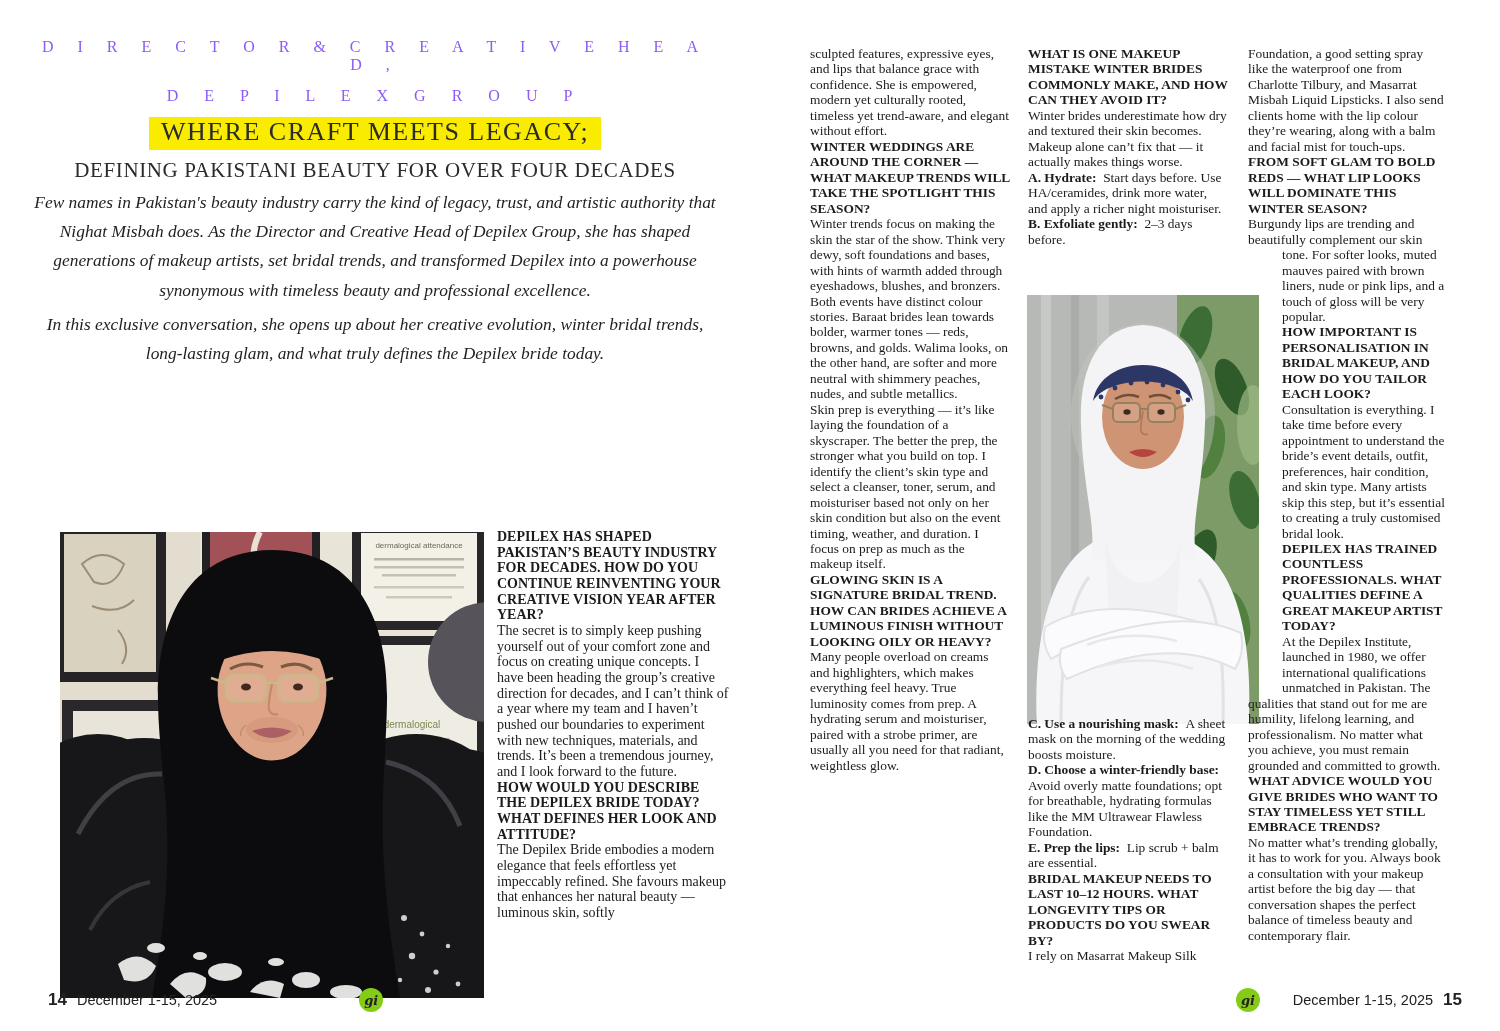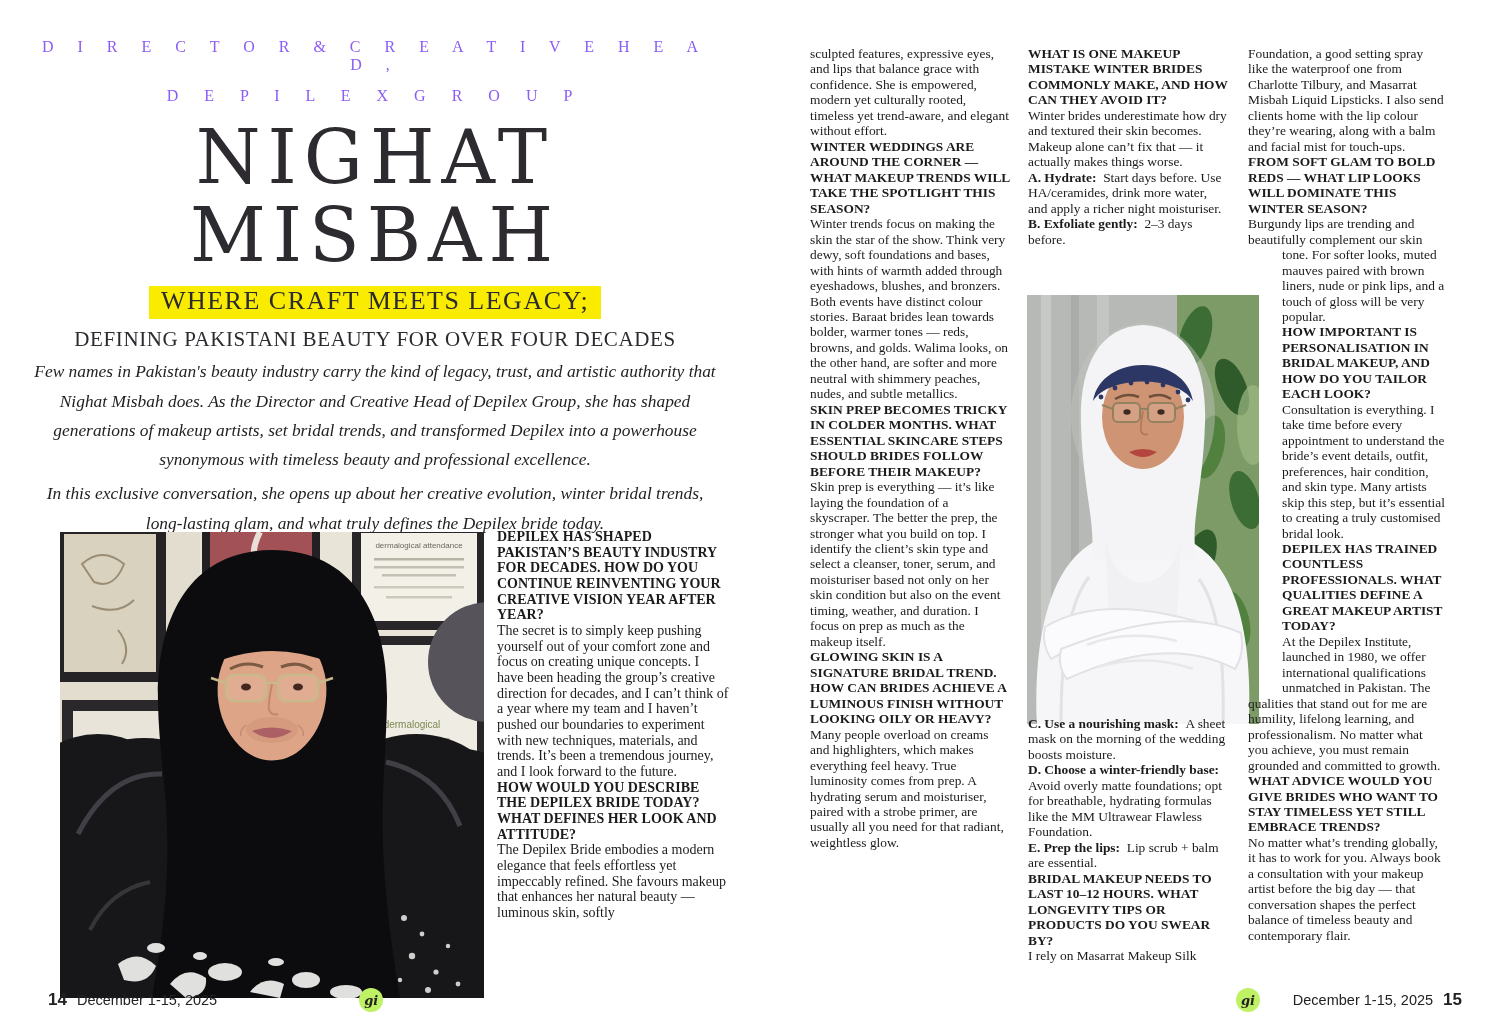--- a/index.html
+++ b/index.html
@@ -38,38 +38,34 @@
   .col3wrap{position:absolute;left:498px;top:46px;width:197px;}
   .seg-indent{padding-left:34px;}
 
   
   .folio{position:absolute;font-family:"Liberation Sans",sans-serif;color:#232122;display:flex;align-items:center;}
   .folio-left{left:48px;top:988px;}
   .folio-right{left:486px;top:988px;width:226px;}
   .pagenum{font-weight:bold;font-size:17px;}
   .date{font-size:14.5px;margin:0 10px;}
   .folio-right .date{margin-left:auto;}
-  .logo-badge{width:24px;height:24px;border-radius:50%;background:#bef264;display:inline-flex;align-items:center;justify-content:center;
+  .logo-badge{width:24px;height:24px;border-radius:50%;background:#84cc16;display:inline-flex;align-items:center;justify-content:center;
     font-family:"DejaVu Serif",serif;font-weight:bold;font-style:italic;font-size:13px;color:#241f20;margin-left:132px;}
   .folio-right .logo-badge{margin-left:0;}
 </style>
 </head>
 <body>
 
 <div class="spread">
 
   <section class="page page-left">
 
     <header class="masthead">
       <div class="eyebrow">D I R E C T O R   &amp;   C R E A T I V E   H E A D ,</div>
       <div class="eyebrow eyebrow2">D E P I L E X   G R O U P</div>
-      <h1 class="title">
-        <span>NIGHAT</span>
-        <span>MISBAH</span>
-      </h1>
       <div class="hl-wrap">
         <span class="highlight">WHERE CRAFT MEETS LEGACY;</span>
       </div>
       <div class="subtitle">DEFINING PAKISTANI BEAUTY FOR OVER FOUR DECADES</div>
       <p class="intro">Few names in Pakistan's beauty industry carry the kind of legacy, trust, and artistic authority that Nighat Misbah does. As the Director and Creative Head of Depilex Group, she has shaped generations of makeup artists, set bridal trends, and transformed Depilex into a powerhouse synonymous with timeless beauty and professional excellence.</p>
       <p class="intro">In this exclusive conversation, she opens up about her creative evolution, winter bridal trends, long-lasting glam, and what truly defines the Depilex bride today.</p>
     </header>
 
     <figure class="photo photo-left">
       <svg viewBox="0 0 424 466">
@@ -192,21 +188,20 @@
     </footer>
   </section>
 
   <section class="page page-right">
 
     <div class="qa col1">
         <p class="blk a">sculpted features, expressive eyes, and lips that balance grace with confidence. She is empowered, modern yet culturally rooted, timeless yet trend-aware, and elegant without effort.</p>
         <p class="blk q">WINTER WEDDINGS ARE AROUND THE CORNER — WHAT MAKEUP TRENDS WILL TAKE THE SPOTLIGHT THIS SEASON?</p>
         <p class="blk a">Winter trends focus on making the skin the star of the show. Think very dewy, soft foundations and bases, with hints of warmth added through eyeshadows, blushes, and bronzers.</p>
         <p class="blk a">Both events have distinct colour stories. Baraat brides lean towards bolder, warmer tones — reds, browns, and golds. Walima looks, on the other hand, are softer and more neutral with shimmery peaches, nudes, and subtle metallics.</p>
-        <p class="blk q">SKIN PREP BECOMES TRICKY IN COLDER MONTHS. WHAT ESSENTIAL SKINCARE STEPS SHOULD BRIDES FOLLOW BEFORE THEIR MAKEUP?</p>
         <p class="blk a">Skin prep is everything — it’s like laying the foundation of a skyscraper. The better the prep, the stronger what you build on top. I identify the client’s skin type and select a cleanser, toner, serum, and moisturiser based not only on her skin condition but also on the event timing, weather, and duration. I focus on prep as much as the makeup itself.</p>
         <p class="blk q">GLOWING SKIN IS A SIGNATURE BRIDAL TREND. HOW CAN BRIDES ACHIEVE A LUMINOUS FINISH WITHOUT LOOKING OILY OR HEAVY?</p>
         <p class="blk a">Many people overload on creams and highlighters, which makes everything feel heavy. True luminosity comes from prep. A hydrating serum and moisturiser, paired with a strobe primer, are usually all you need for that radiant, weightless glow.</p>
       </div>
 
     <div class="qa col2a">
         <p class="blk q">WHAT IS ONE MAKEUP MISTAKE WINTER BRIDES COMMONLY MAKE, AND HOW CAN THEY AVOID IT?</p>
         <p class="blk a">Winter brides underestimate how dry and textured their skin becomes. Makeup alone can’t fix that — it actually makes things worse.</p>
         <p class="blk la"><span class="lbl">A. Hydrate: </span>Start days before. Use HA/ceramides, drink more water, and apply a richer night moisturiser.</p>
         <p class="blk la"><span class="lbl">B. Exfoliate gently: </span>2–3 days before.</p>

